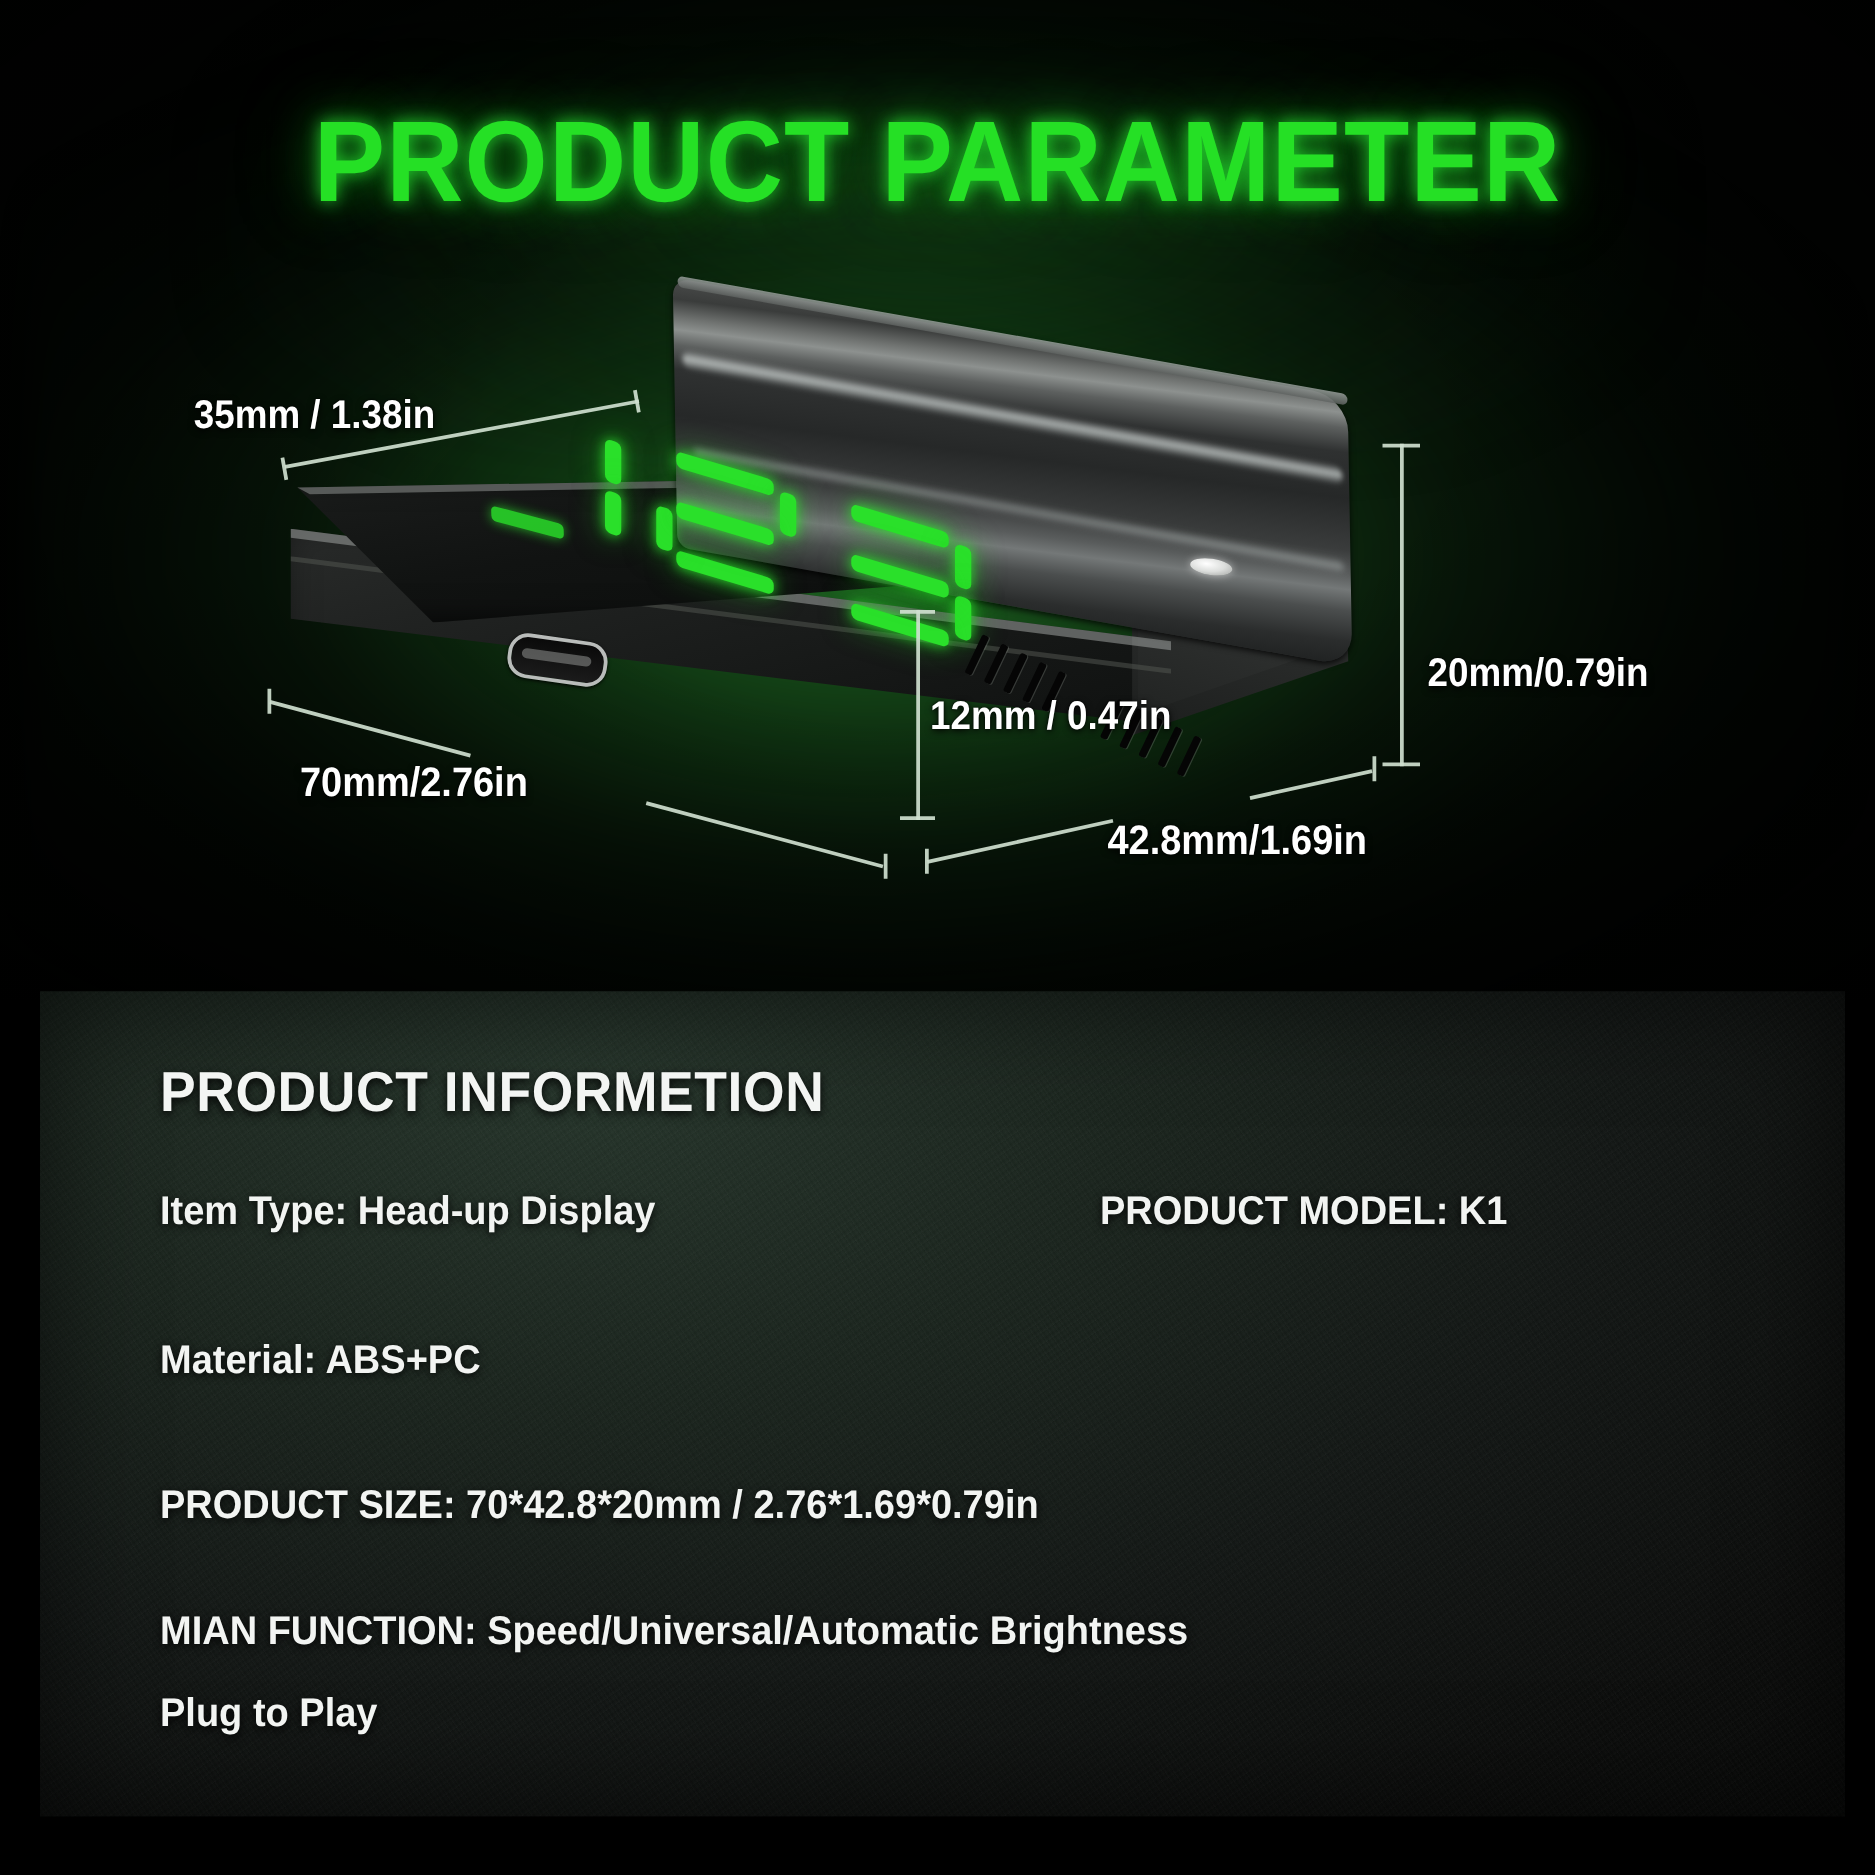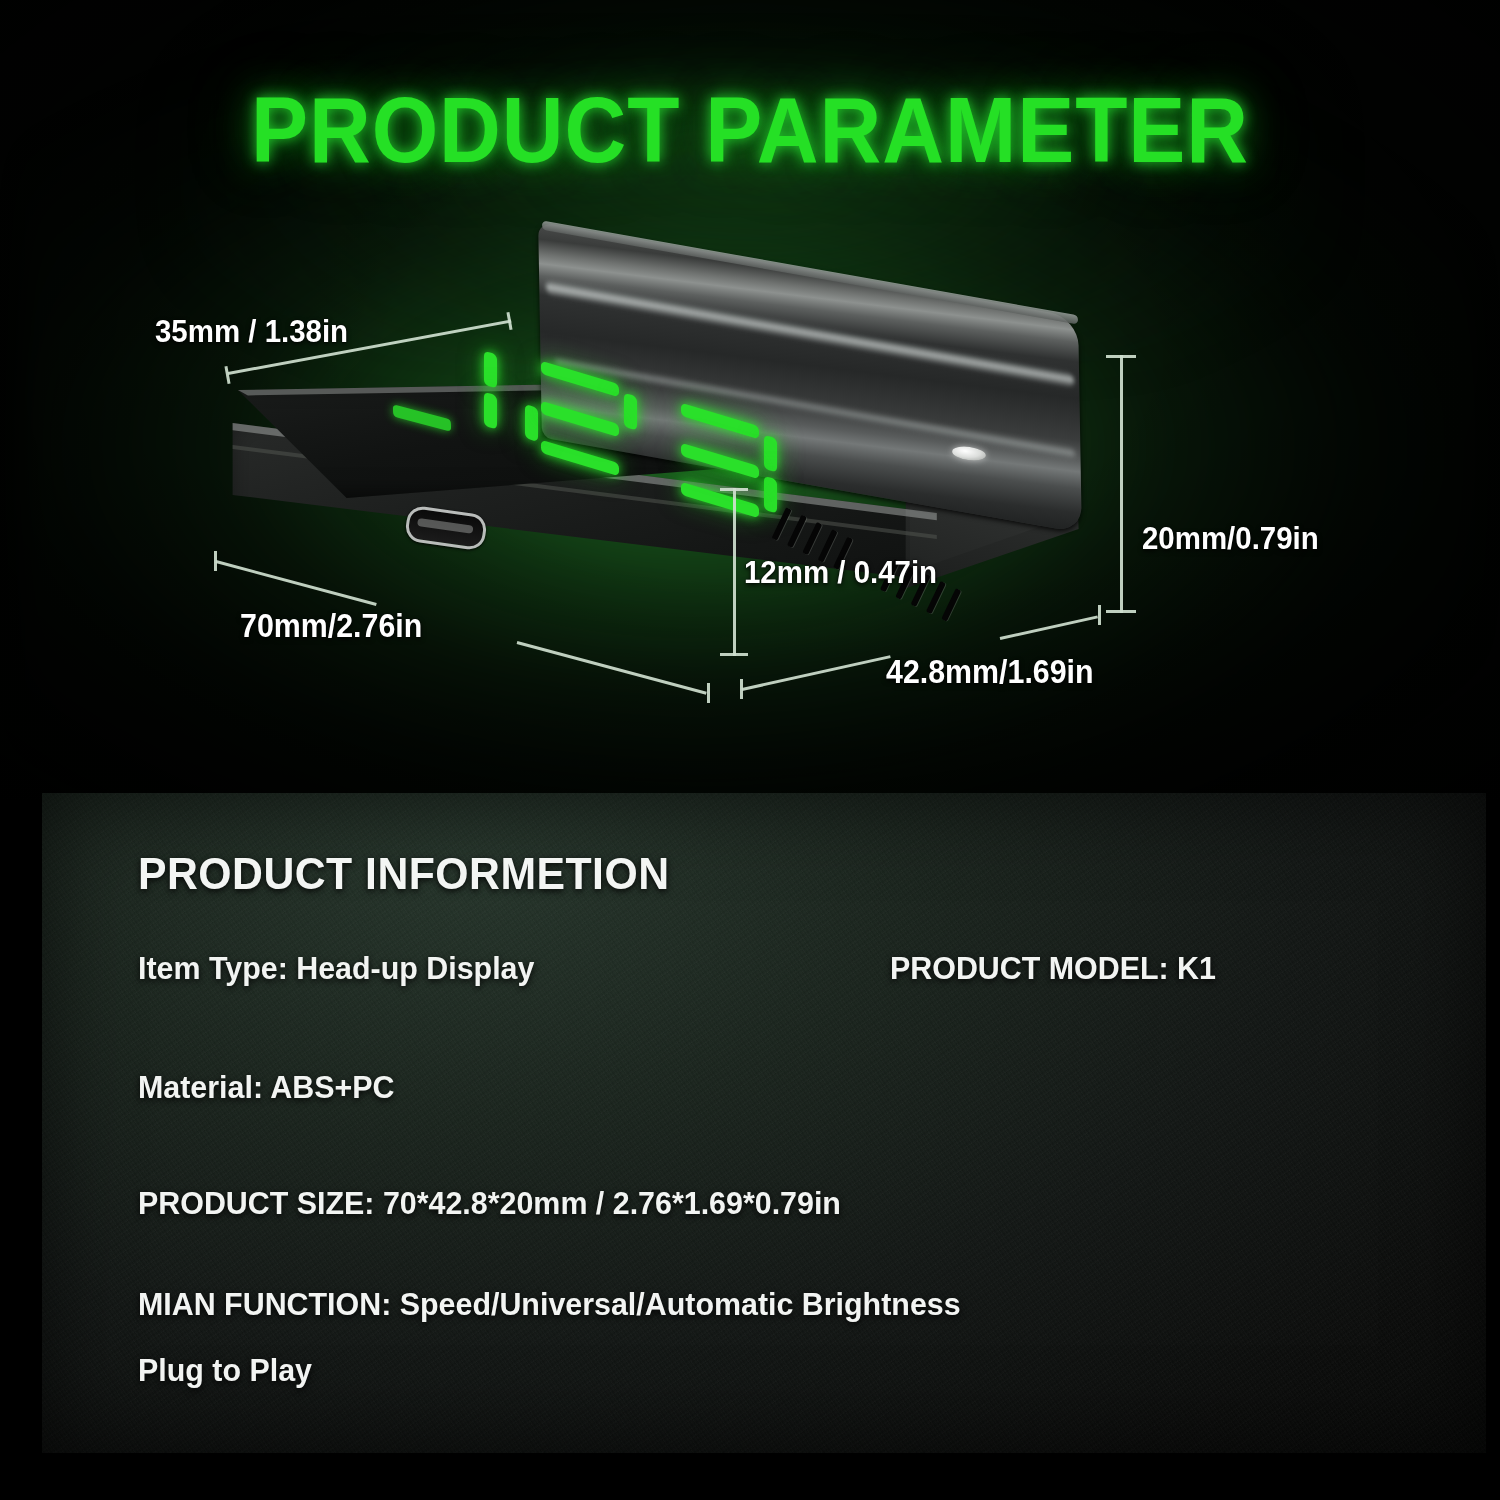--- a/index.html
+++ b/index.html
@@ -143,21 +143,21 @@
         background:radial-gradient(ellipse at 38% 35%,#ffffff 0%,#dcdedc 50%,#9a9d9a 100%);
         box-shadow:0 0 7px rgba(255,255,255,.55);}
 
   
   .dimline{position:absolute;background:#cfe0cf;opacity:.92;}
   .dimlabel{position:absolute;color:#ffffff;font-weight:700;white-space:nowrap;
         transform:scaleX(0.92);transform-origin:left center;
         text-shadow:0 2px 6px rgba(0,0,0,.9),0 0 2px rgba(0,0,0,.9);}
 
   
-  .panel{position:absolute;left:42px;top:793px;width:1444px;height:660px;
+  .panel{position:absolute;left:32px;top:793px;width:1444px;height:660px;
         background:
           repeating-linear-gradient(57deg, rgba(255,255,255,0.022) 0px, rgba(0,0,0,0.028) 2px, rgba(255,255,255,0.016) 4px, rgba(0,0,0,0.02) 6px),
           repeating-linear-gradient(-34deg, rgba(255,255,255,0.018) 0px, rgba(0,0,0,0.03) 3px, rgba(255,255,255,0.012) 5px, rgba(0,0,0,0.022) 8px),
           radial-gradient(ellipse at 30% 12%, #25342a 0%, #1a241d 30%, #121614 58%, #0b0c0b 84%, #070807 100%);
         box-shadow:inset 0 0 90px rgba(0,0,0,0.6);}
   .panel-title{position:absolute;left:96px;top:55px;font-size:45px;font-weight:700;
         color:#f3f5f3;letter-spacing:.5px;transform:scaleX(0.95);transform-origin:left center;
         text-shadow:0 2px 7px rgba(0,0,0,.9);white-space:nowrap;}
   .info{position:absolute;color:#f2f4f2;font-size:32px;font-weight:700;
         transform:scaleX(0.95);transform-origin:left center;

